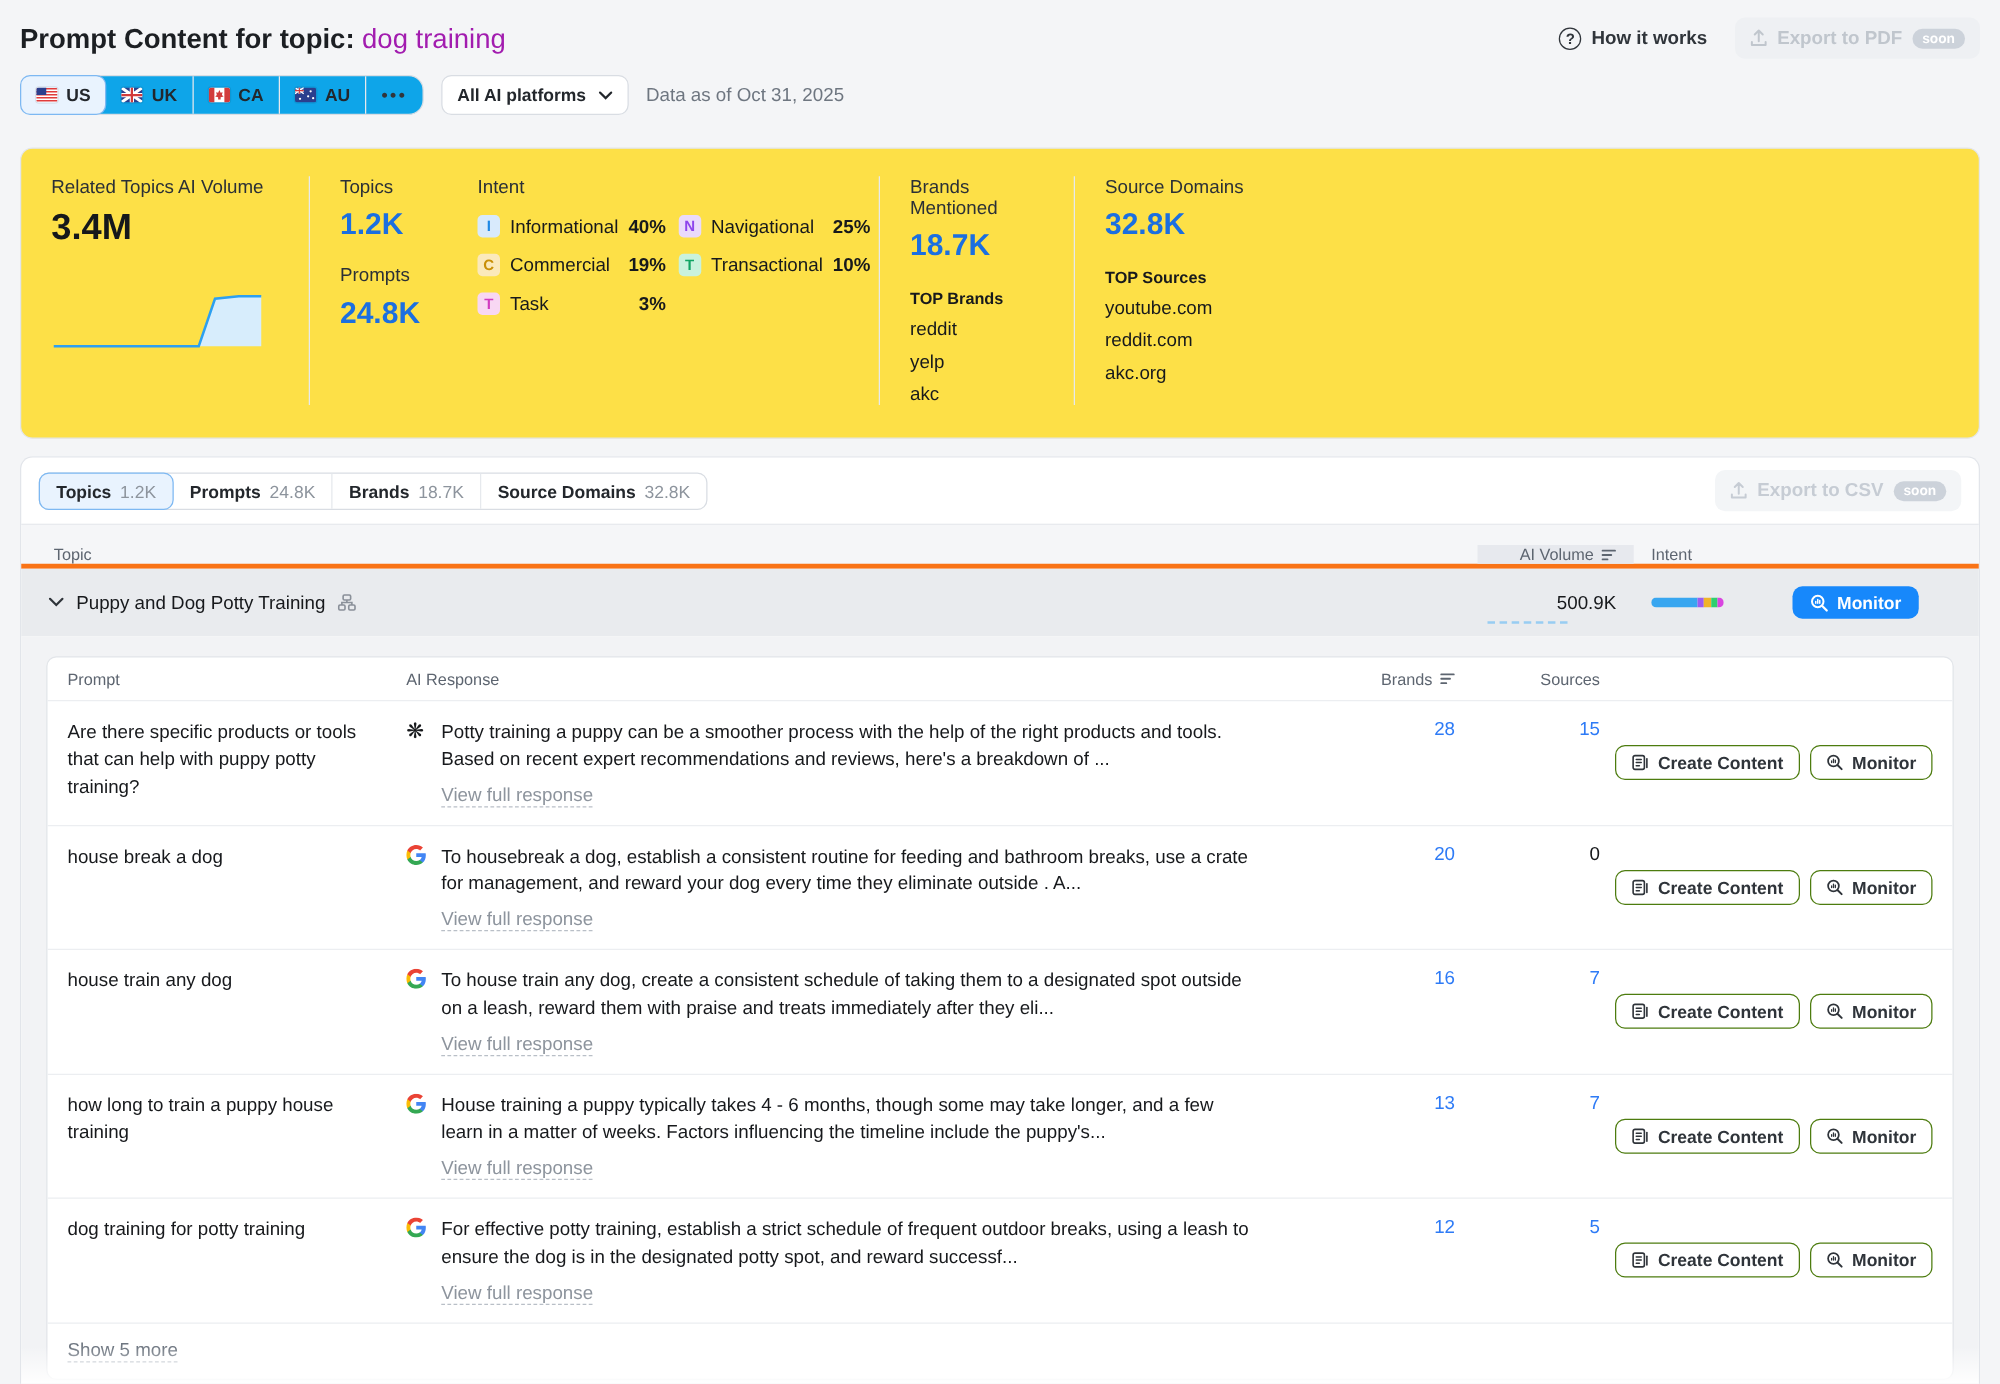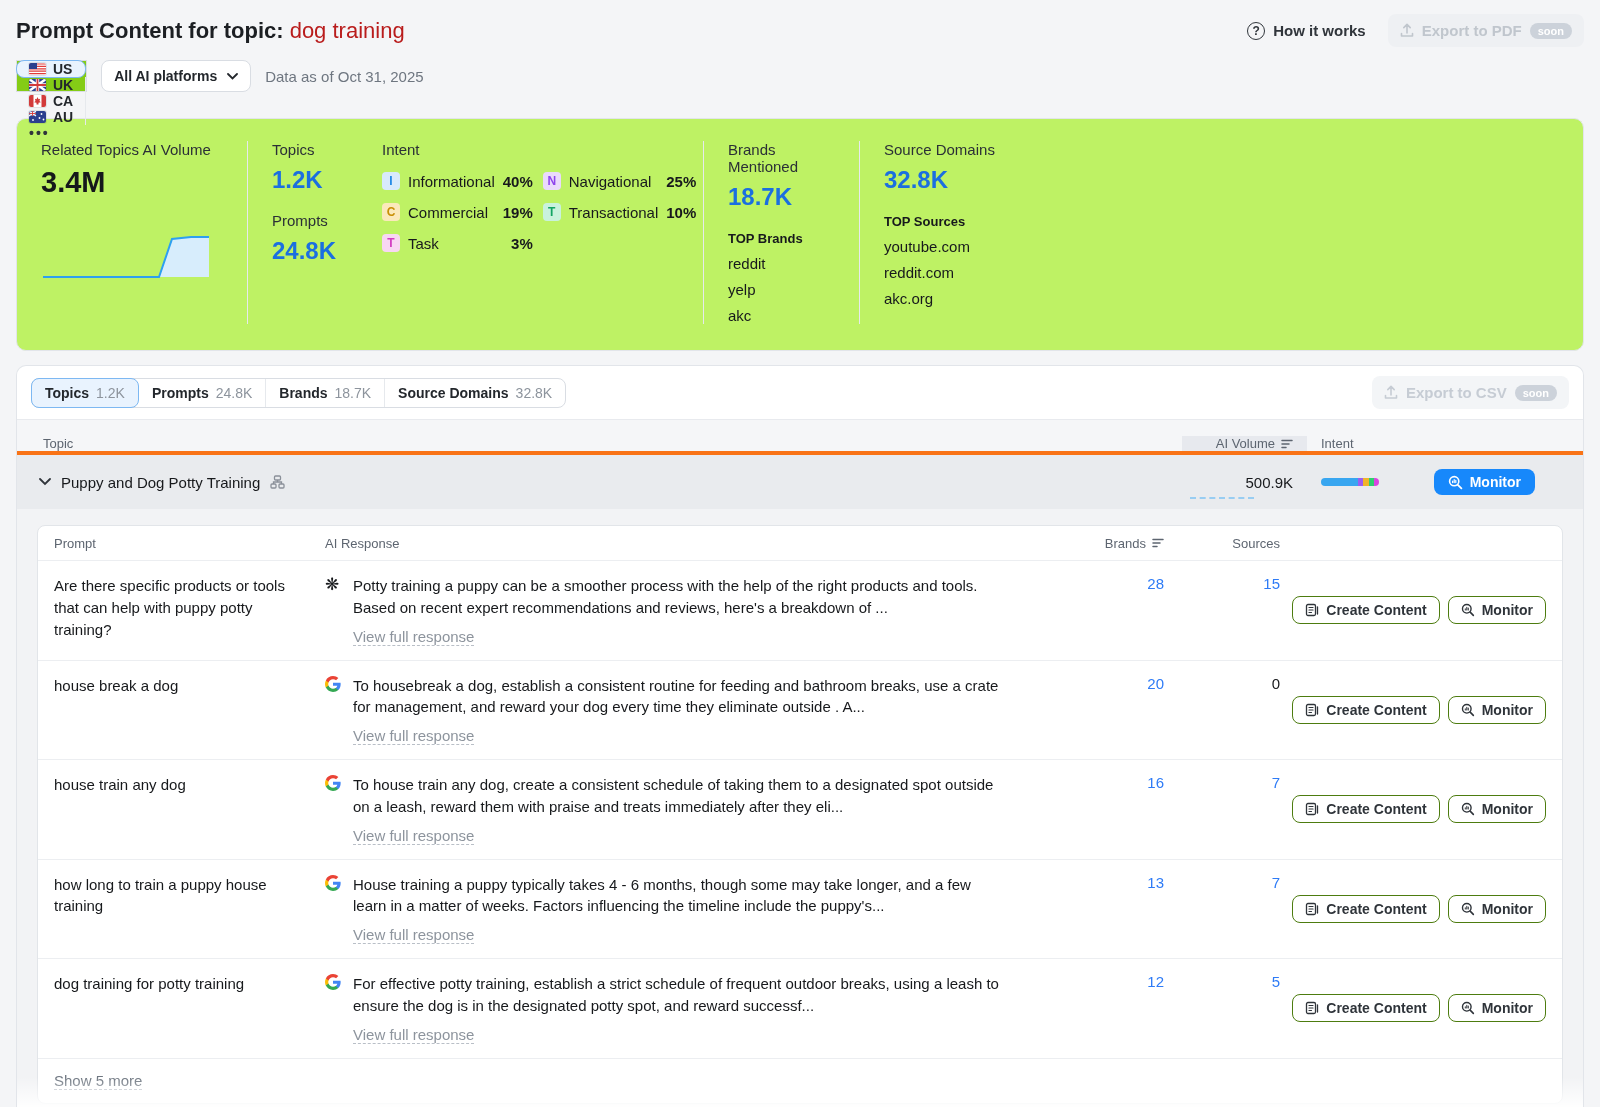--- a/index.html
+++ b/index.html
@@ -7,37 +7,37 @@
   body {
     font-family: "Liberation Sans", sans-serif;
     background:#f4f5f7;
     color:#17191c;
     position:relative;
   }
   
   .top { padding:14px 16px 0 16px; }
   .top-row1 { display:flex; justify-content:space-between; align-items:center; }
   .page-title { font-size:22px; font-weight:700; color:#1c1f23; }
-  .page-title .topic { color:#b91c1c; font-weight:500; margin-left:6px; }
+  .page-title .topic { color:#a21caf; font-weight:500; margin-left:6px; }
   .top-right { display:flex; align-items:center; gap:22px; }
   .hiw { display:flex; align-items:center; gap:8px; font-size:15px; font-weight:600; color:#30353b; cursor:pointer;}
   .q-circle { width:18px;height:18px;border:1.6px solid #30353b;border-radius:50%;display:flex;align-items:center;justify-content:center;font-size:12px;font-weight:700;}
   .btn-disabled { display:flex; align-items:center; gap:8px; background:#eef0f3; border:none; border-radius:8px; padding:8px 12px; font-size:15px; font-weight:600; color:#c0c6cd; }
   .soon-pill { background:#ccd2da; color:#fff; font-size:11px; font-weight:700; border-radius:9px; padding:2px 8px; }
   .top-row2 { display:flex; align-items:center; gap:14px; margin-top:13px; padding-bottom:14px; }
-  .flag-bar { display:flex; background:#84cc16; border:1px solid #d9dde3; border-radius:0; height:32px;flex-direction:column; }
+  .flag-bar { display:flex; background:#0ea5e9; border:1px solid #d9dde3; border-radius:12px; height:32px; }
   .flag-item { display:flex; align-items:center; gap:7px; padding:0 12px; font-size:14px; font-weight:600; color:#23272c; border-right:1px solid #e6e9ed; cursor:pointer;}
   .flag-item:last-child { border-right:none; }
   .flag-item.active { background:#e9f3fe; border:1px solid #7db8f2; border-radius:8px; margin:-1px 0 -1px -1px; }
   .flag-item svg { border-radius:2px; box-shadow:0 0 0 1px rgba(0,0,0,.08); }
   .dots { letter-spacing:2px; font-weight:700; color:#30353b; }
   .platform-btn { display:flex; align-items:center; gap:10px; background:#fff; border:1px solid #d9dde3; border-radius:8px; height:32px; padding:0 12px; font-size:14px; font-weight:600; color:#23272c; cursor:pointer; }
   .date-note { color:#6e7680; font-size:15px; }
   
-  .card { background:#bef264; border:1px solid #e2e5ea; border-radius:10px; }
+  .card { background:#fde047; border:1px solid #e2e5ea; border-radius:10px; }
   .stats { margin:12px 16px 0 16px; display:flex; padding:22px 0 26px 0; }
   .s-sec { padding:0 24px; }
   .s-label { font-size:15px; color:#2b3036; }
   .s-big { font-size:29px; font-weight:700; color:#15181b; margin-top:8px; }
   .s-blue { font-size:24px; font-weight:700; color:#1b6fe0; margin-top:8px; }
   .s-div { width:1px; background:#e6e9ed; }
   .sec-related { width:230px; }
   .spark { margin-top:28px; }
   .sec-tp { width:110px; }
   .mt18 { margin-top:18px; }

